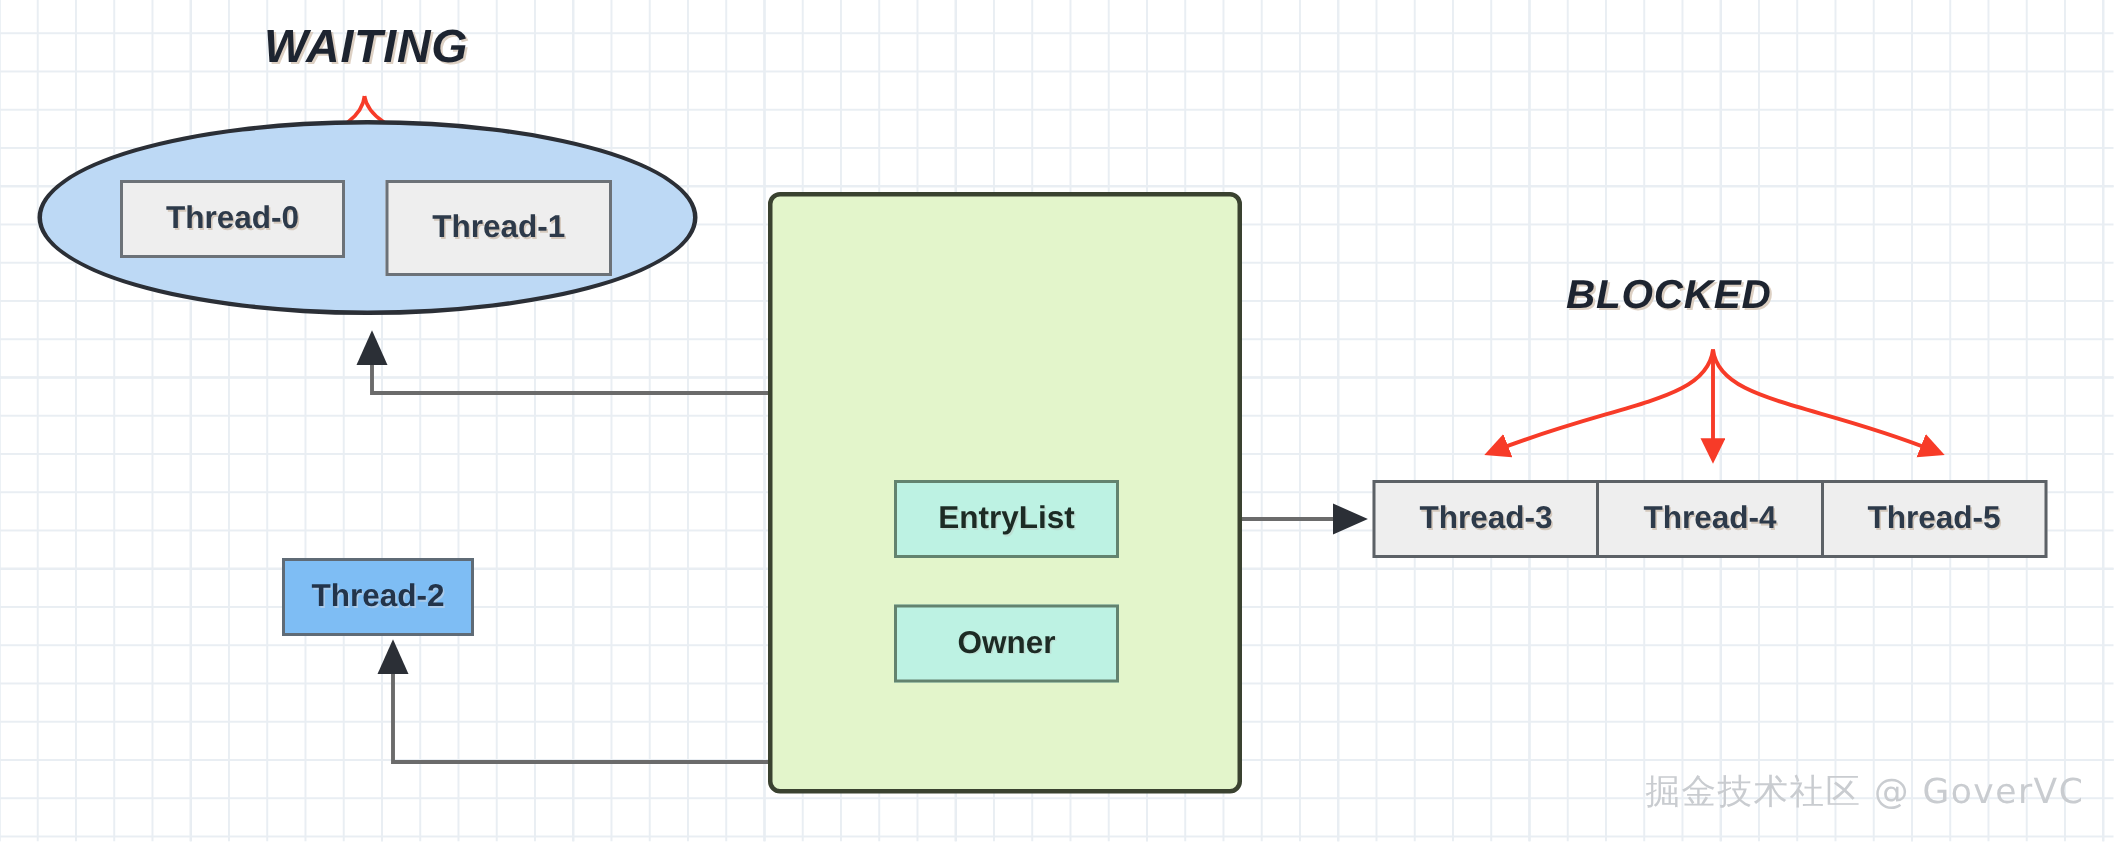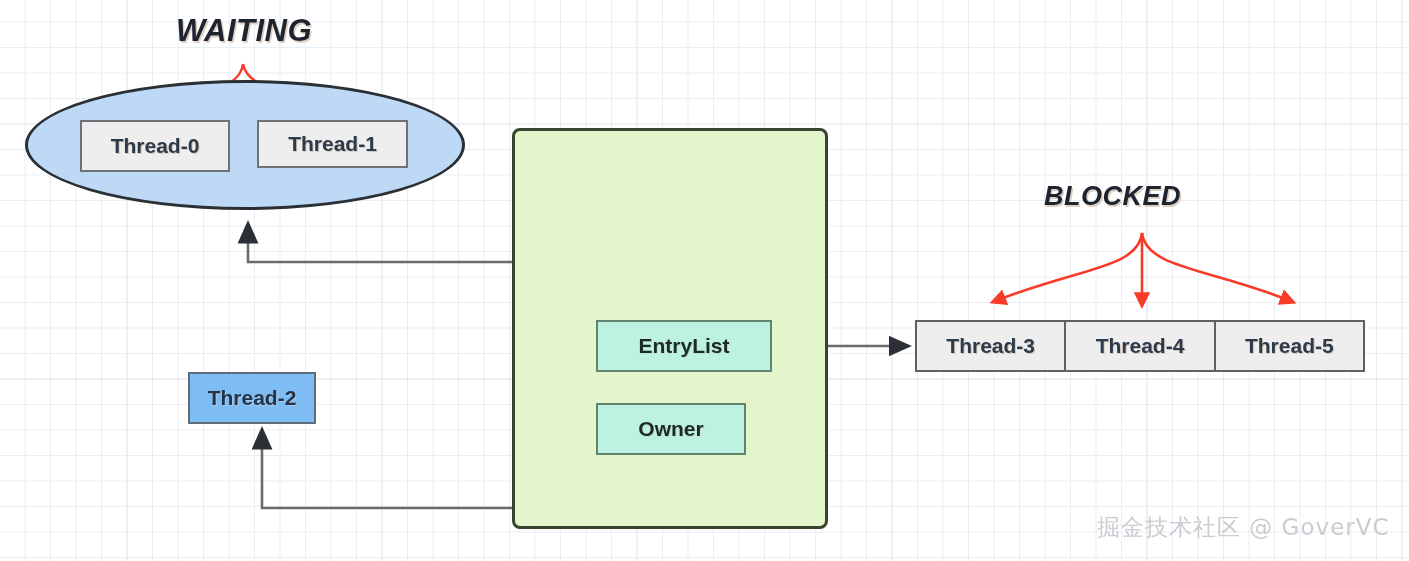--- a/index.html
+++ b/index.html
@@ -79,21 +79,21 @@
     white-space: nowrap;
   }
   .thread-box {
     background: #eeeeee;
     border: 2px solid #6c7278;
     color: #2d3a4a;
     font-size: 21px;
     text-shadow: 1px 1px 0px rgba(205,190,175,0.8);
   }
   #thread-0 { left: 80px;  top: 120px; width: 150px; height: 52px; }
-  #thread-1 { left: 257px; top: 120px; width: 151px; height: 48px; }
+  #thread-1 { left: 257px; top: 120px; width: 151px; height: 64px; }
 
   #thread-2 {
     left: 188px; top: 372px; width: 128px; height: 52px;
     background: #7ebdf4;
     border: 2px solid #5f6b76;
     color: #23344a;
     font-size: 21px;
     text-shadow: 1px 1px 0px rgba(200,210,225,0.6);
   }
 
@@ -149,21 +149,21 @@
     text-shadow: 1.5px 1.5px 0px rgba(215,205,180,0.85);
   }
   .monitor-item {
     background: #bdf2e3;
     border: 2px solid #63836f;
     color: #1c2b24;
     font-size: 21px;
     text-shadow: 1px 1px 0px rgba(190,215,205,0.7);
   }
   #waitset-box   { left: 596px; top: 238px; width: 150px; height: 52px; }
-  #entrylist-box { left: 596px; top: 320px; width: 176px; height: 52px; }
+  #entrylist-box { left: 596px; top: 320px; width: 150px; height: 52px; }
   #owner-box     { left: 596px; top: 403px; width: 150px; height: 52px; }
 
   
   #watermark {
     position: absolute;
     left: 1097px;
     top: 512px;
     font-family: "DejaVu Sans", sans-serif;
     font-size: 23px;
     color: #c9ccd0;

